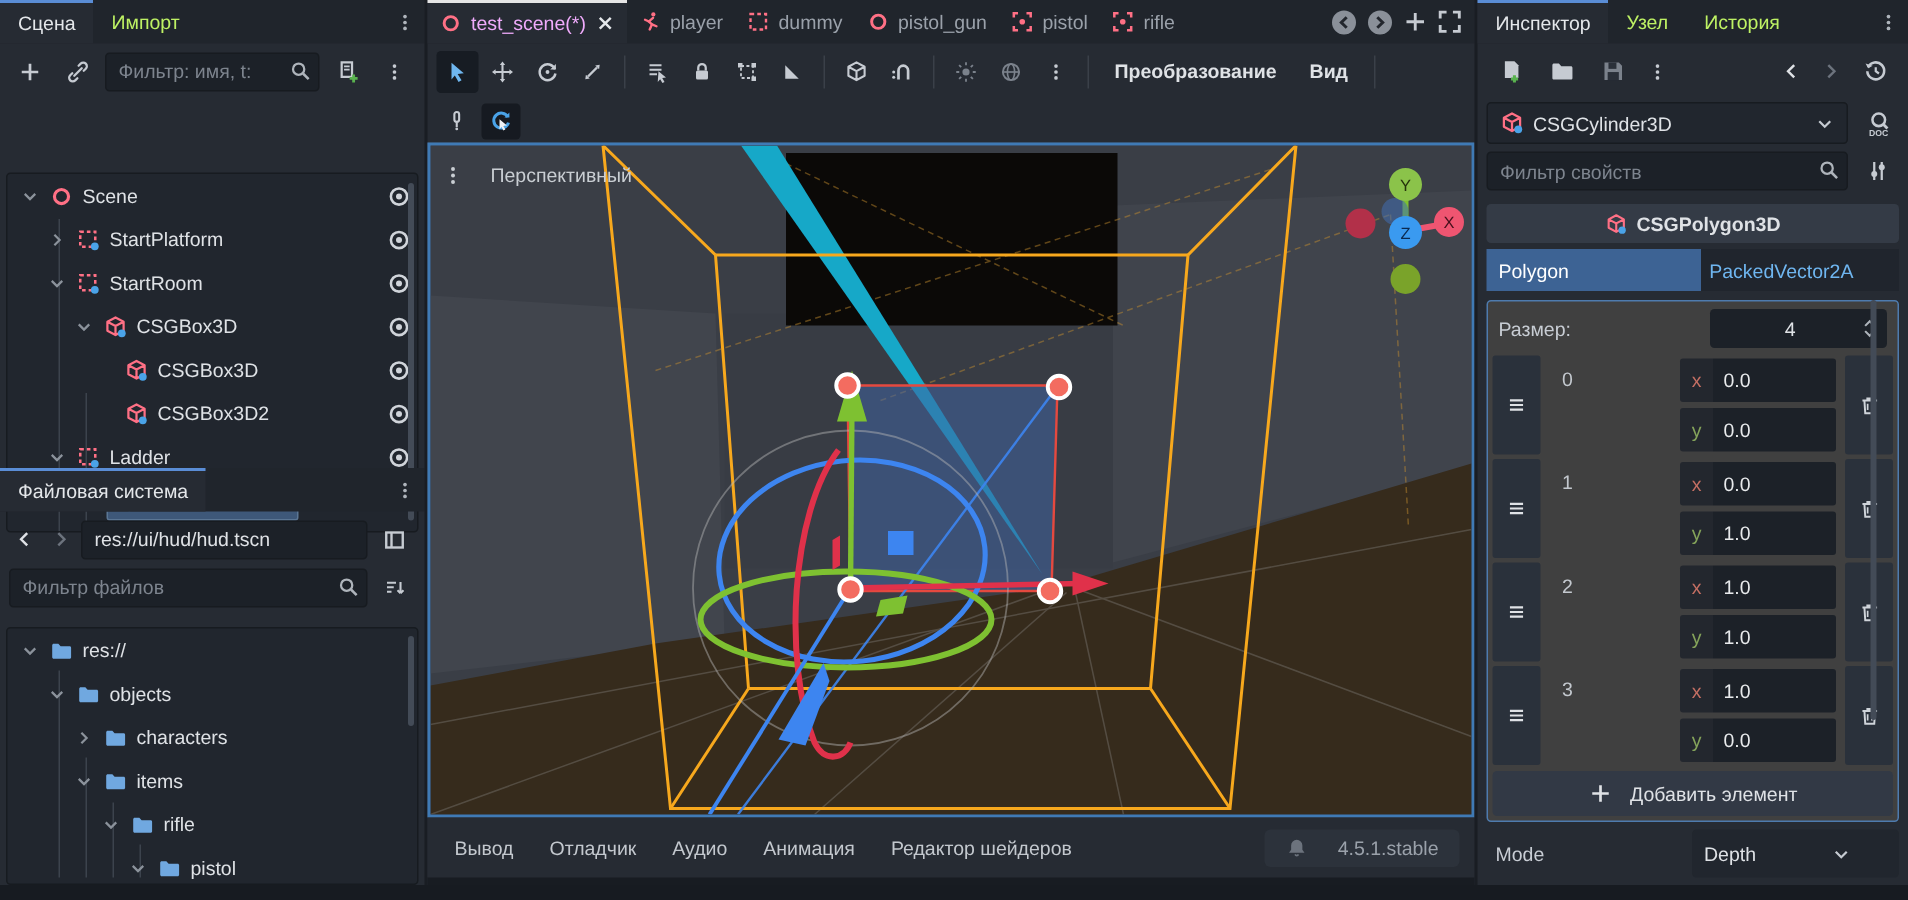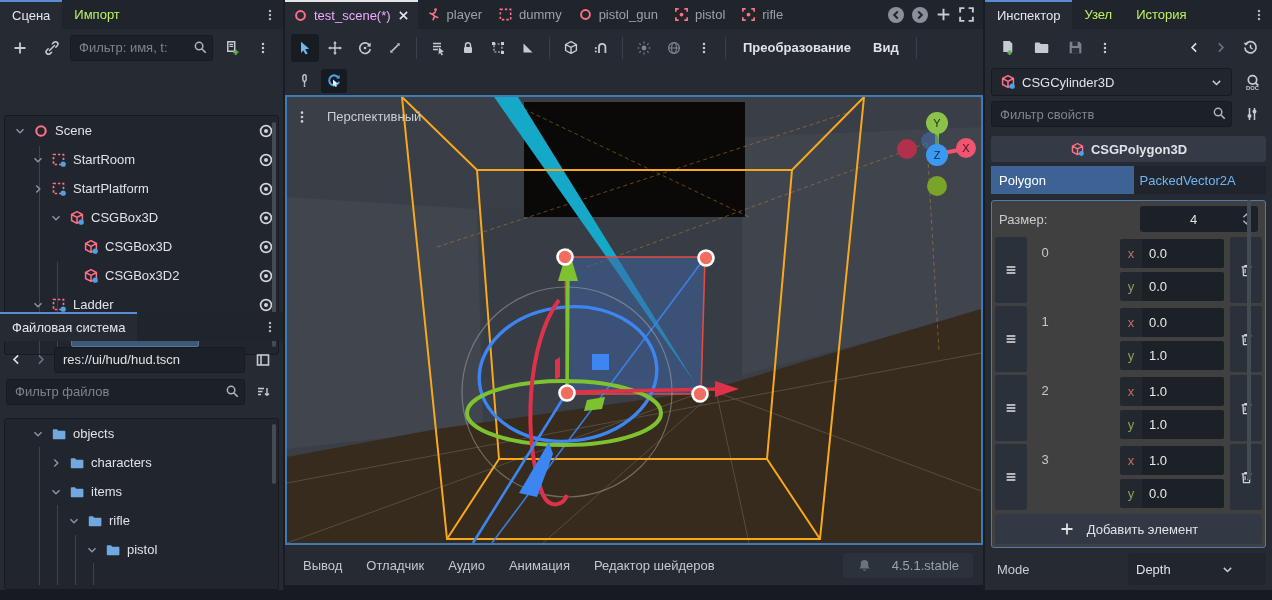--- a/index.html
+++ b/index.html
@@ -186,50 +186,50 @@
         <span class="eye ic">
             <svg width="16" height="16" viewBox="0 0 16 16">
               <circle cx="8" cy="8" r="5.4" stroke="#d0d4da" stroke-width="1.7" fill="none"></circle>
               <circle cx="8" cy="8" r="2" fill="#d0d4da"></circle>
             </svg>
           </span>
       </div>
       <div class="tree-row" style="padding-left:26px;">
         <span class="ic">
             <svg width="14" height="14" viewBox="0 0 16 16">
-              <path d="M4 6l4 4 4-4" stroke="#8b929b" stroke-width="1.7" fill="none"></path>
+              <path d="M6 4l4 4-4 4" stroke="#8b929b" stroke-width="1.7" fill="none"></path>
             </svg>
           </span>
         <span class="ic" style="margin-left:6px;">
             <svg width="16" height="16" viewBox="0 0 16 16">
               <rect x="2.5" y="2.5" width="10" height="10" stroke="#ff7085" stroke-width="1.7" fill="none" stroke-dasharray="2.4 2"></rect>
               <circle cx="12.2" cy="12.2" r="2.6" fill="#4aa3e8"></circle>
             </svg>
           </span>
-        <span class="lbl">StartRoom</span>
+        <span class="lbl">StartPlatform</span>
         <span class="eye ic">
             <svg width="16" height="16" viewBox="0 0 16 16">
               <circle cx="8" cy="8" r="5.4" stroke="#d0d4da" stroke-width="1.7" fill="none"></circle>
               <circle cx="8" cy="8" r="2" fill="#d0d4da"></circle>
             </svg>
           </span>
       </div>
       <div class="tree-row" style="padding-left:26px;">
         <span class="ic">
             <svg width="14" height="14" viewBox="0 0 16 16">
-              <path d="M6 4l4 4-4 4" stroke="#8b929b" stroke-width="1.7" fill="none"></path>
+              <path d="M4 6l4 4 4-4" stroke="#8b929b" stroke-width="1.7" fill="none"></path>
             </svg>
           </span>
         <span class="ic" style="margin-left:6px;">
             <svg width="16" height="16" viewBox="0 0 16 16">
               <rect x="2.5" y="2.5" width="10" height="10" stroke="#ff7085" stroke-width="1.7" fill="none" stroke-dasharray="2.4 2"></rect>
               <circle cx="12.2" cy="12.2" r="2.6" fill="#4aa3e8"></circle>
             </svg>
           </span>
-        <span class="lbl">StartPlatform</span>
+        <span class="lbl">StartRoom</span>
         <span class="eye ic">
             <svg width="16" height="16" viewBox="0 0 16 16">
               <circle cx="8" cy="8" r="5.4" stroke="#d0d4da" stroke-width="1.7" fill="none"></circle>
               <circle cx="8" cy="8" r="2" fill="#d0d4da"></circle>
             </svg>
           </span>
       </div>
       <div class="tree-row" style="padding-left:44px;">
         <span class="ic">
             <svg width="14" height="14" viewBox="0 0 16 16">
@@ -376,20 +376,33 @@
             </svg>
           </span>
       </div>
     </div>
     <div class="tree-box" style="left:4px; top:418px; width:275px; height:172px;">
       <div class="guide" style="left:34px; top:28px; height:138px;"></div>
       <div class="guide" style="left:52px; top:86px; height:80px;"></div>
       <div class="guide" style="left:70px; top:116px; height:50px;"></div>
       <div class="guide" style="left:88px; top:144px; height:22px;"></div>
 
+      <div class="tree-row" style="padding-left:8px;">
+        <span class="ic">
+            <svg width="14" height="14" viewBox="0 0 16 16">
+              <path d="M4 6l4 4 4-4" stroke="#8b929b" stroke-width="1.7" fill="none"></path>
+            </svg>
+          </span>
+        <span class="ic" style="margin-left:6px;">
+            <svg width="16" height="16" viewBox="0 0 16 16">
+              <path d="M1.8 4.2c0-.6.5-1 1-1h3.1l1.5 1.6h6c.6 0 1 .4 1 1v6.4c0 .6-.4 1-1 1H2.8c-.5 0-1-.4-1-1z" fill="#70a8e0"></path>
+            </svg>
+          </span>
+        <span class="lbl">res://</span>
+      </div>
       <div class="tree-row" style="padding-left:26px;">
         <span class="ic">
             <svg width="14" height="14" viewBox="0 0 16 16">
               <path d="M4 6l4 4 4-4" stroke="#8b929b" stroke-width="1.7" fill="none"></path>
             </svg>
           </span>
         <span class="ic" style="margin-left:6px;">
             <svg width="16" height="16" viewBox="0 0 16 16">
               <path d="M1.8 4.2c0-.6.5-1 1-1h3.1l1.5 1.6h6c.6 0 1 .4 1 1v6.4c0 .6-.4 1-1 1H2.8c-.5 0-1-.4-1-1z" fill="#70a8e0"></path>
             </svg>

